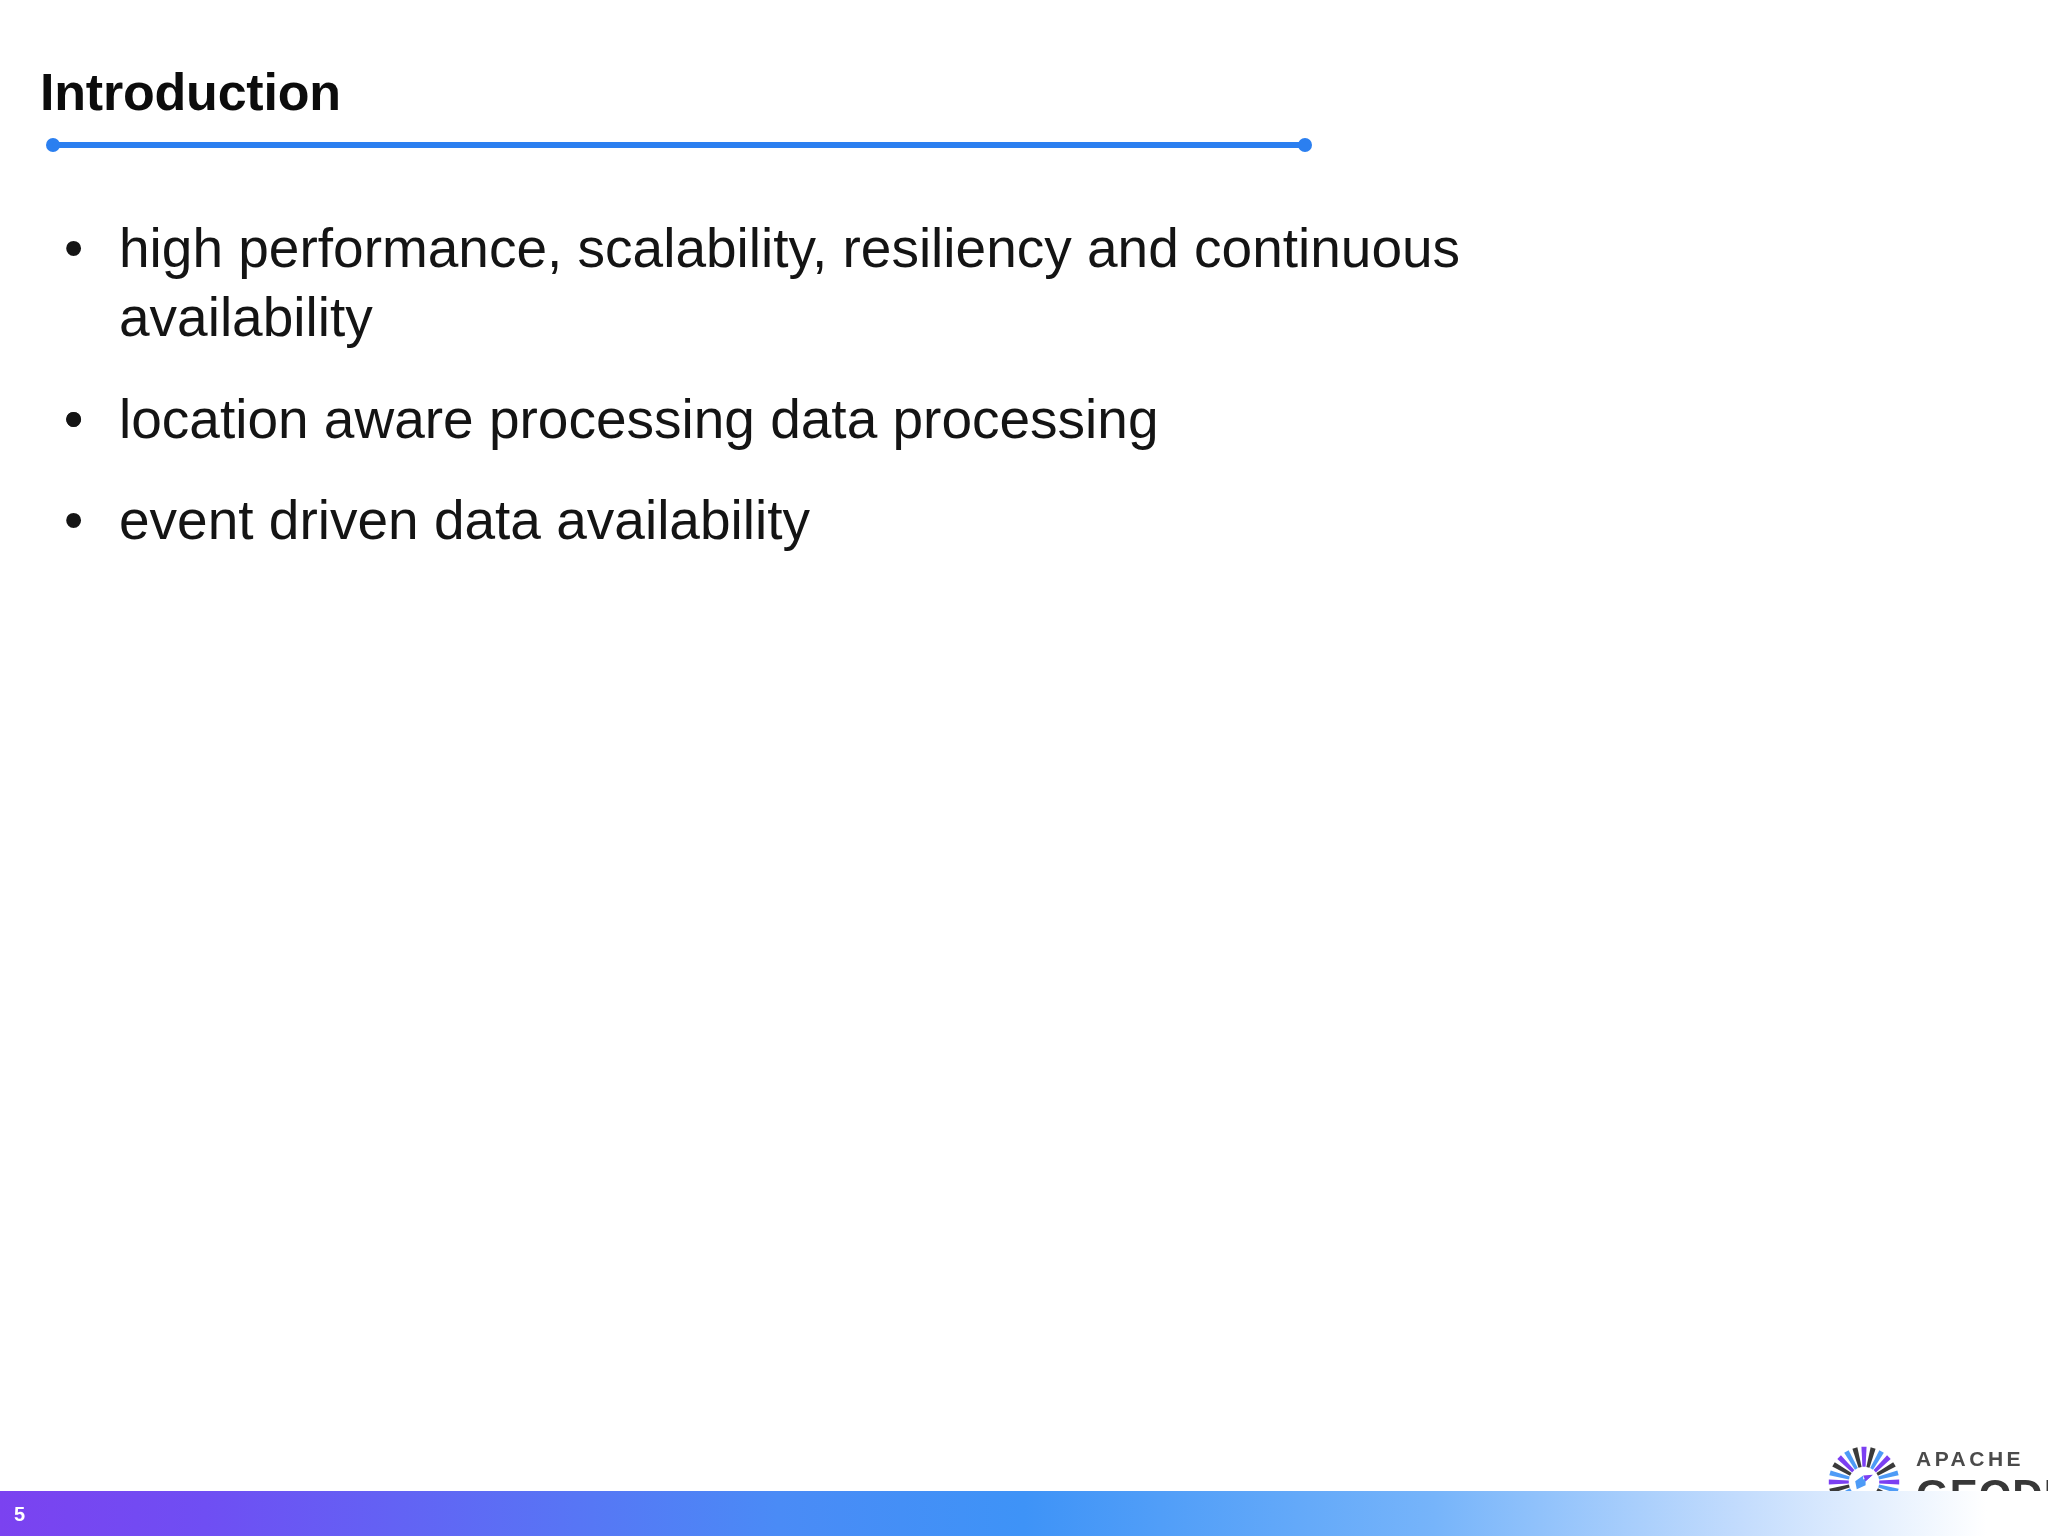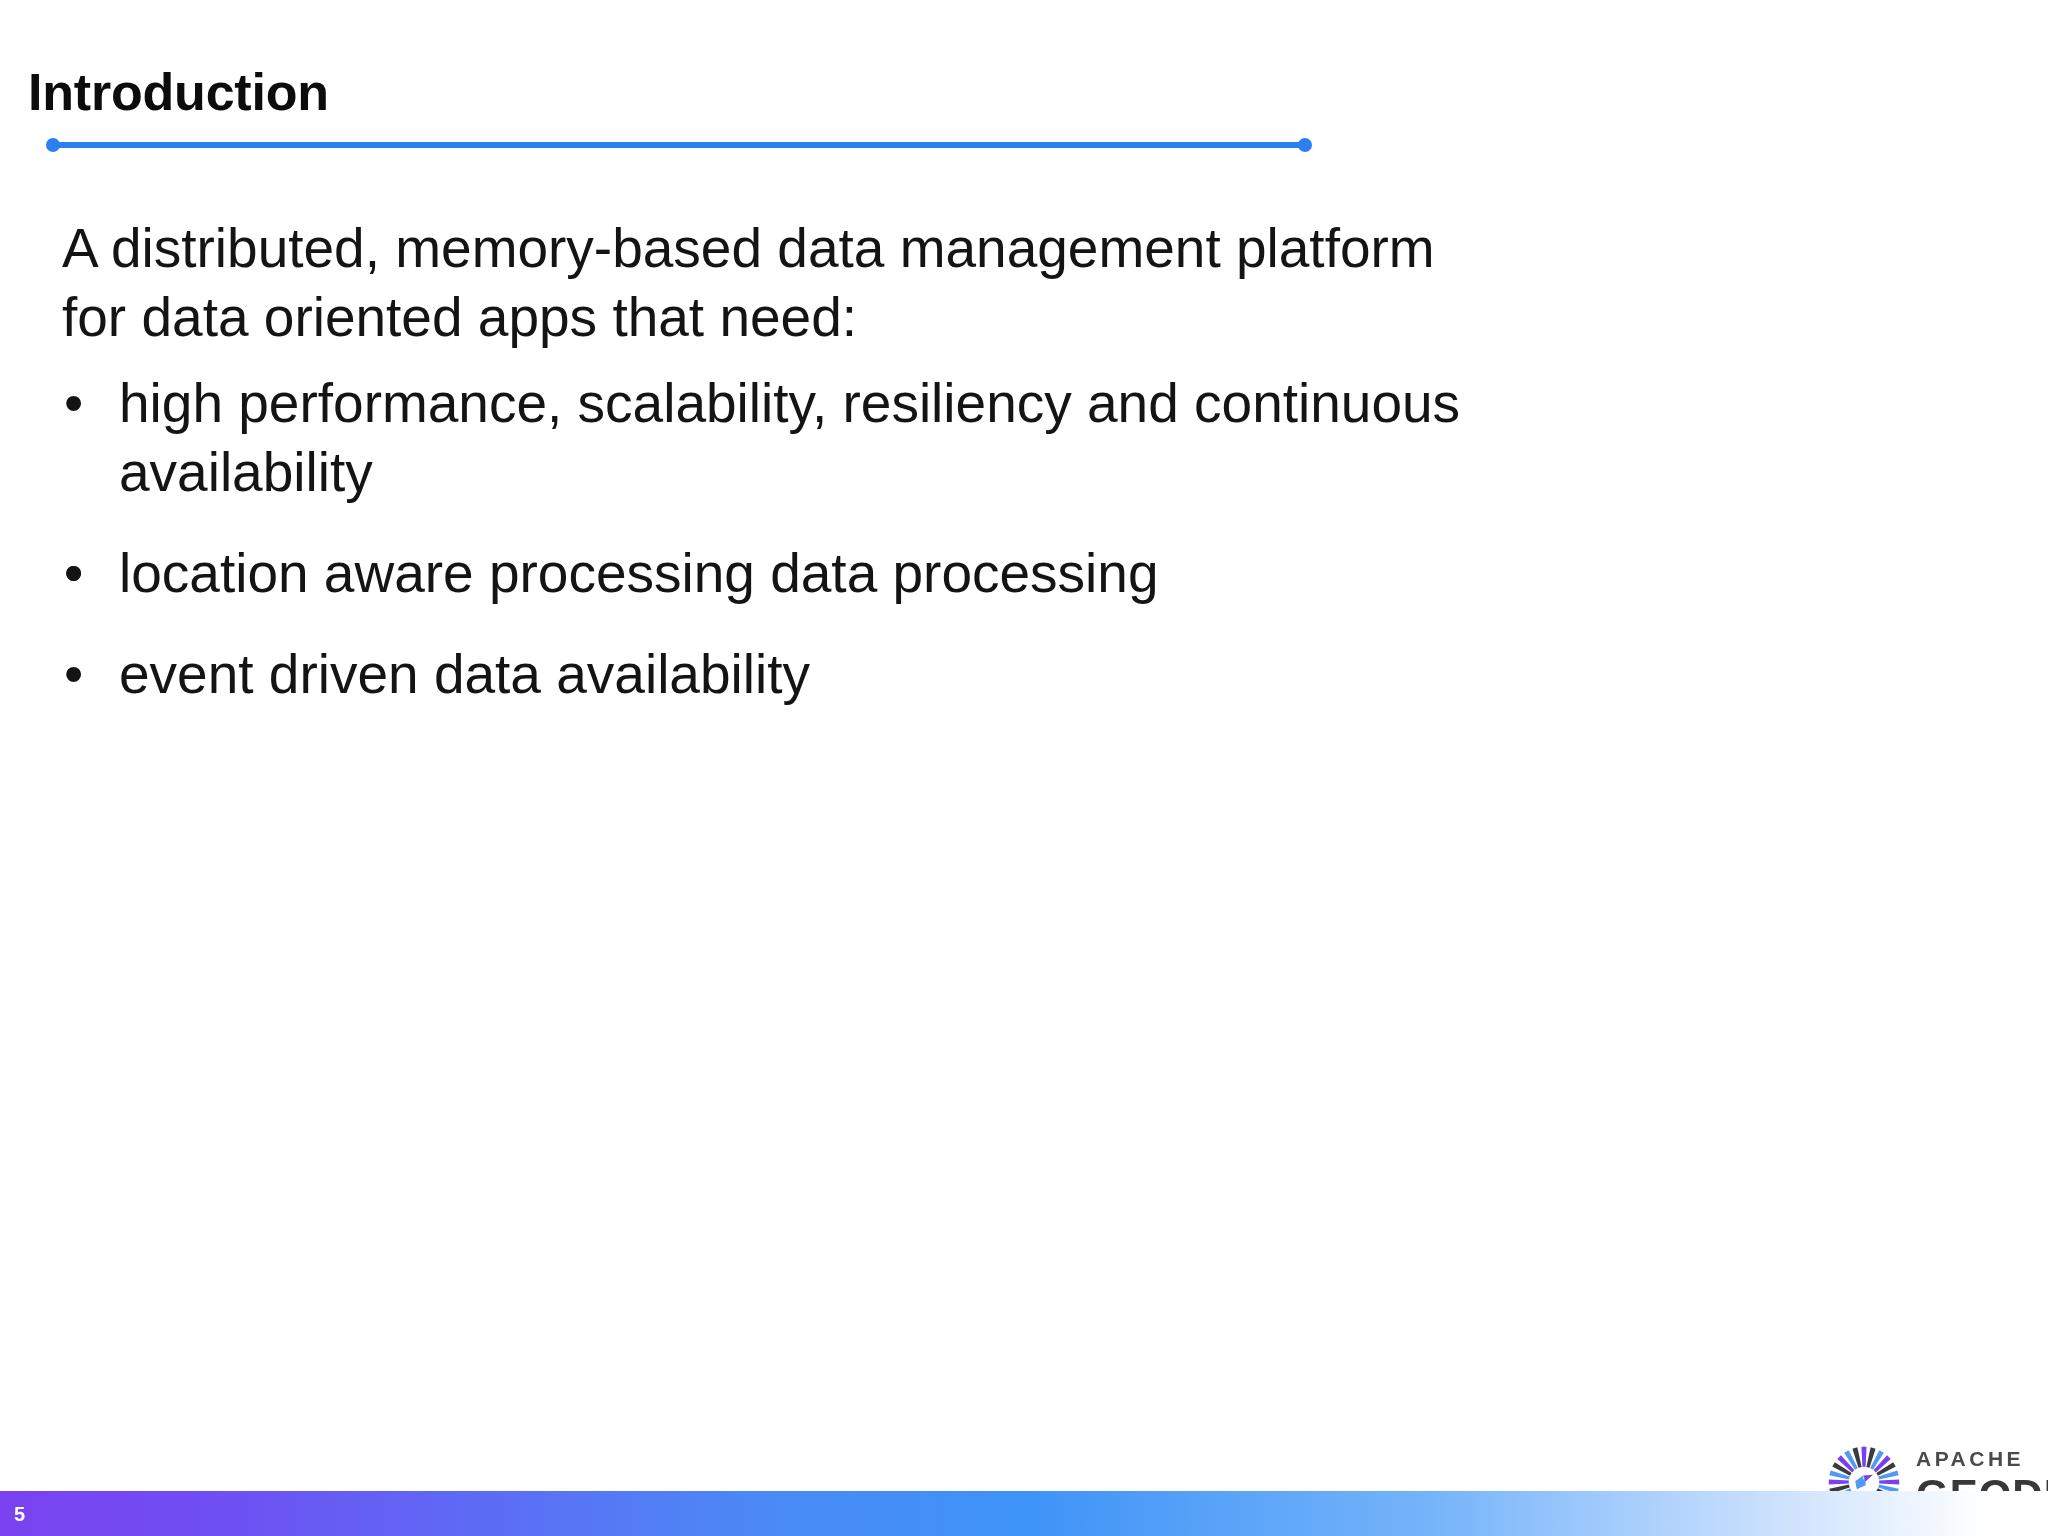--- a/index.html
+++ b/index.html
@@ -18,21 +18,21 @@
 
   .slide {
     position: absolute;
     inset: 0;
     background: #ffffff;
   }
 
   
   .slide-title {
     position: absolute;
-    left: 28px;
+    left: 40px;
     top: 26px;
     font-size: 52px;
     font-weight: 700;
     letter-spacing: -0.2px;
     color: #0c0c0c;
     line-height: 1.2;
     white-space: nowrap;
   }
 
   
@@ -180,21 +180,20 @@
   <h1 class="slide-title">Introduction</h1>
 
   <div class="title-rule">
     <span class="cap left"></span>
     <span class="bar"></span>
     <span class="cap right"></span>
   </div>
 
   <div class="body-block">
 
-    <p class="lead">A distributed, memory-based data management platform for data oriented apps that need:</p>
 
     <ul class="bullets">
       <li class="bullet">
         <span class="dot">•</span>
         <span>high performance, scalability, resiliency and continuous availability</span>
       </li>
       <li class="bullet">
         <span class="dot">•</span>
       </li>
       <li class="bullet">

